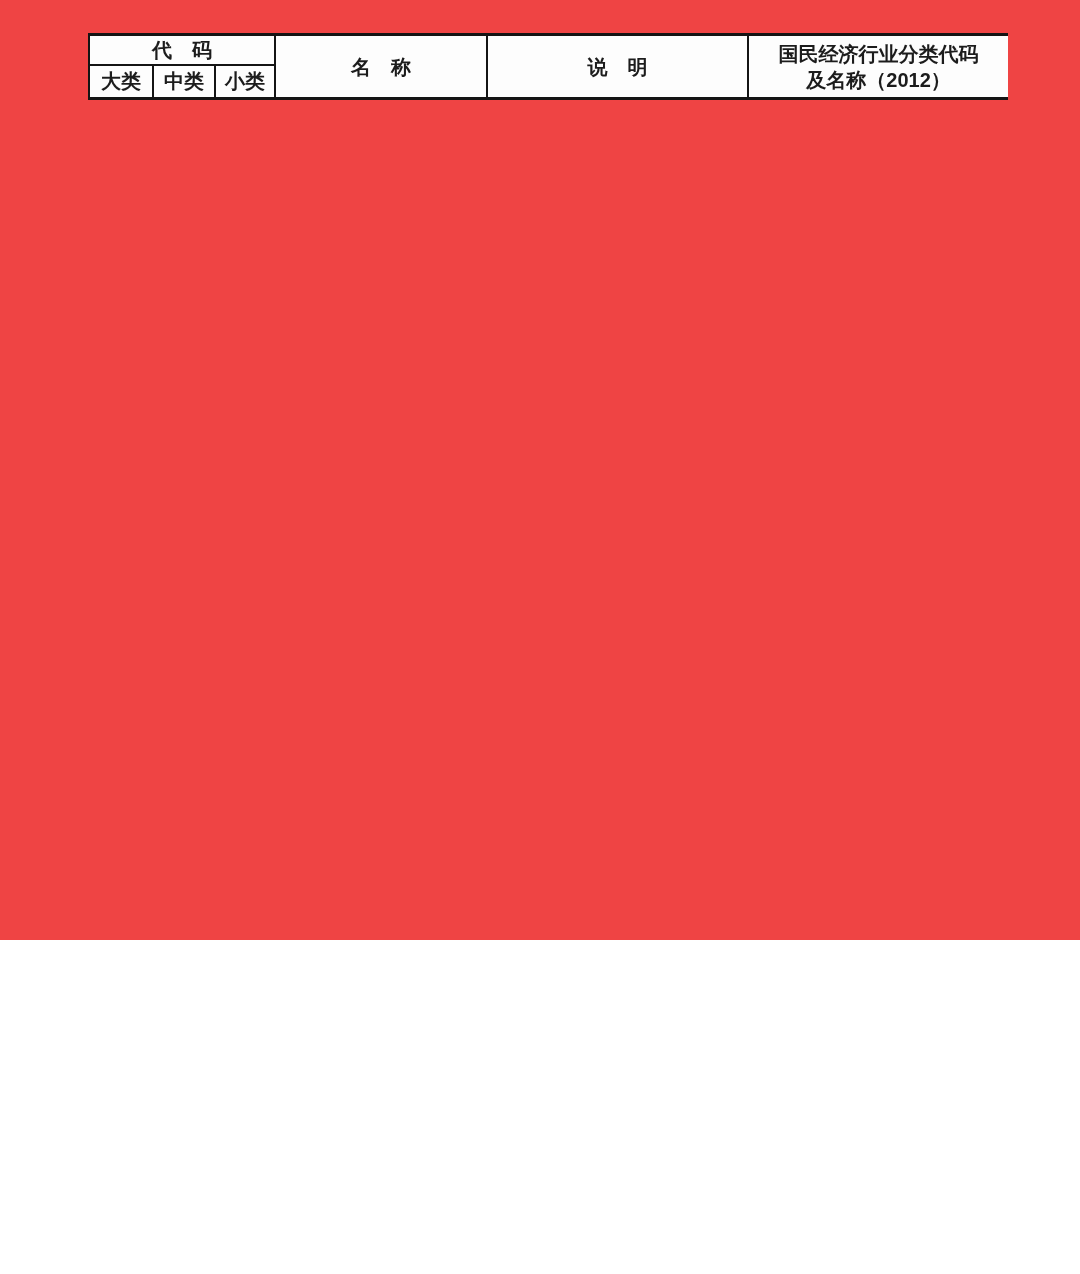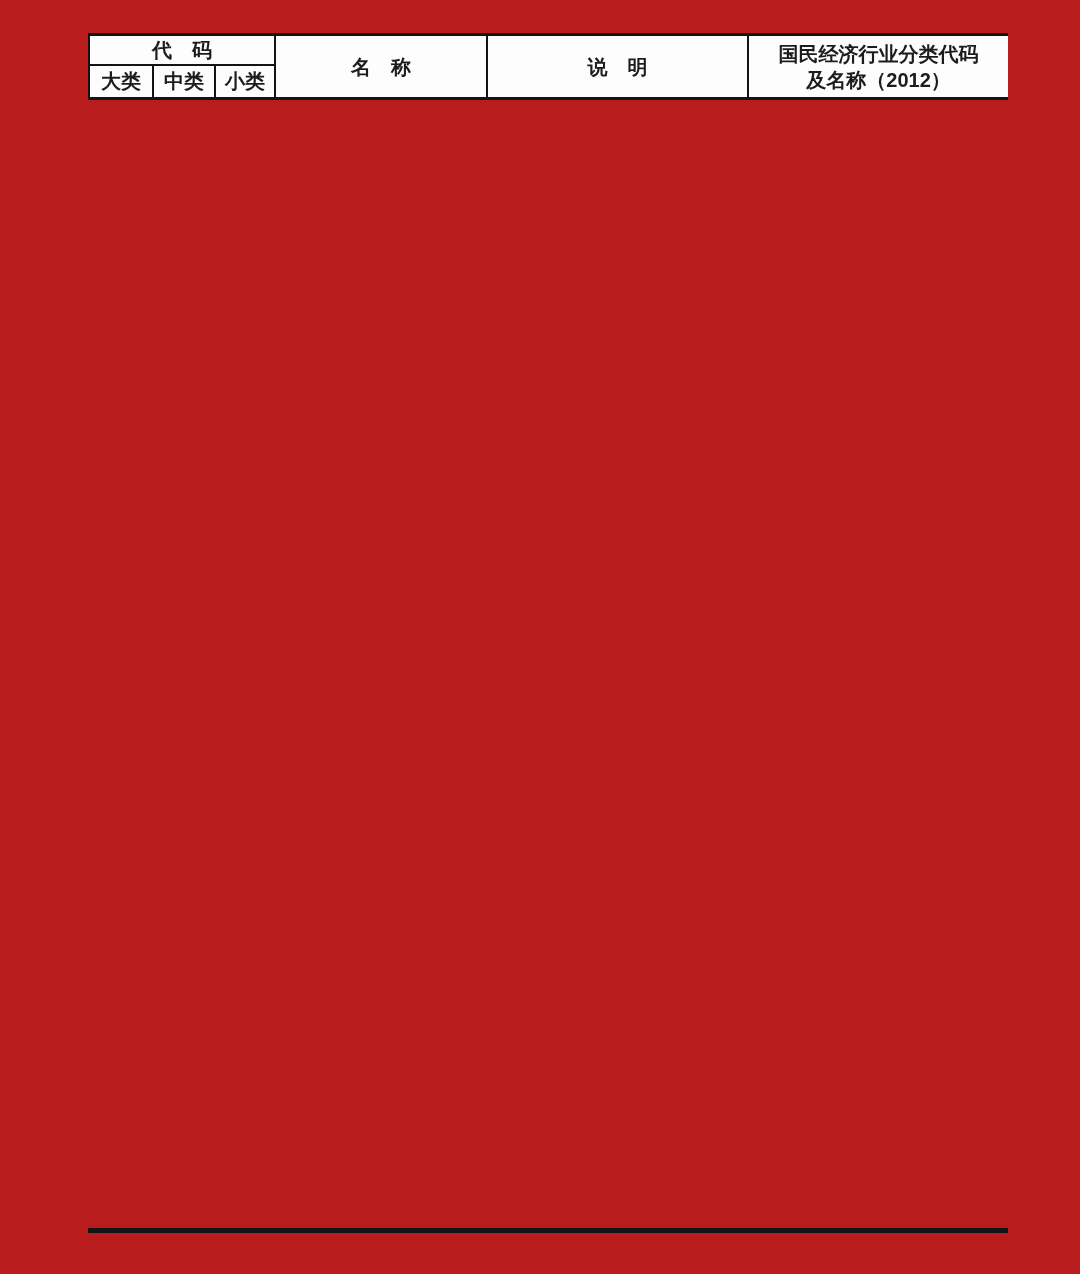--- a/index.html
+++ b/index.html
@@ -4,21 +4,21 @@
 <style>
   html,body{margin:0;padding:0;}
   body{
     width:1080px;height:1274px;
     background:#ffffff;
     font-family:"Liberation Sans","DejaVu Sans",sans-serif;
     color:#1c1c1c;
     -webkit-font-smoothing:antialiased;
   }
   .page{
-    position:relative;width:1080px;height:1274px;background:#b91c1c;overflow:hidden;
+    position:relative;width:1080px;height:940px;background:#ef4444;overflow:hidden;
   }
   .table-clip{
     position:absolute;left:88px;top:33px;width:920px;height:1195px;
     overflow:hidden;
     border-bottom:5px solid #141414;
   }
   table.clsf{
     width:920px;height:100%;
     border-collapse:collapse;table-layout:fixed;
     border-top:3px solid #141414;

